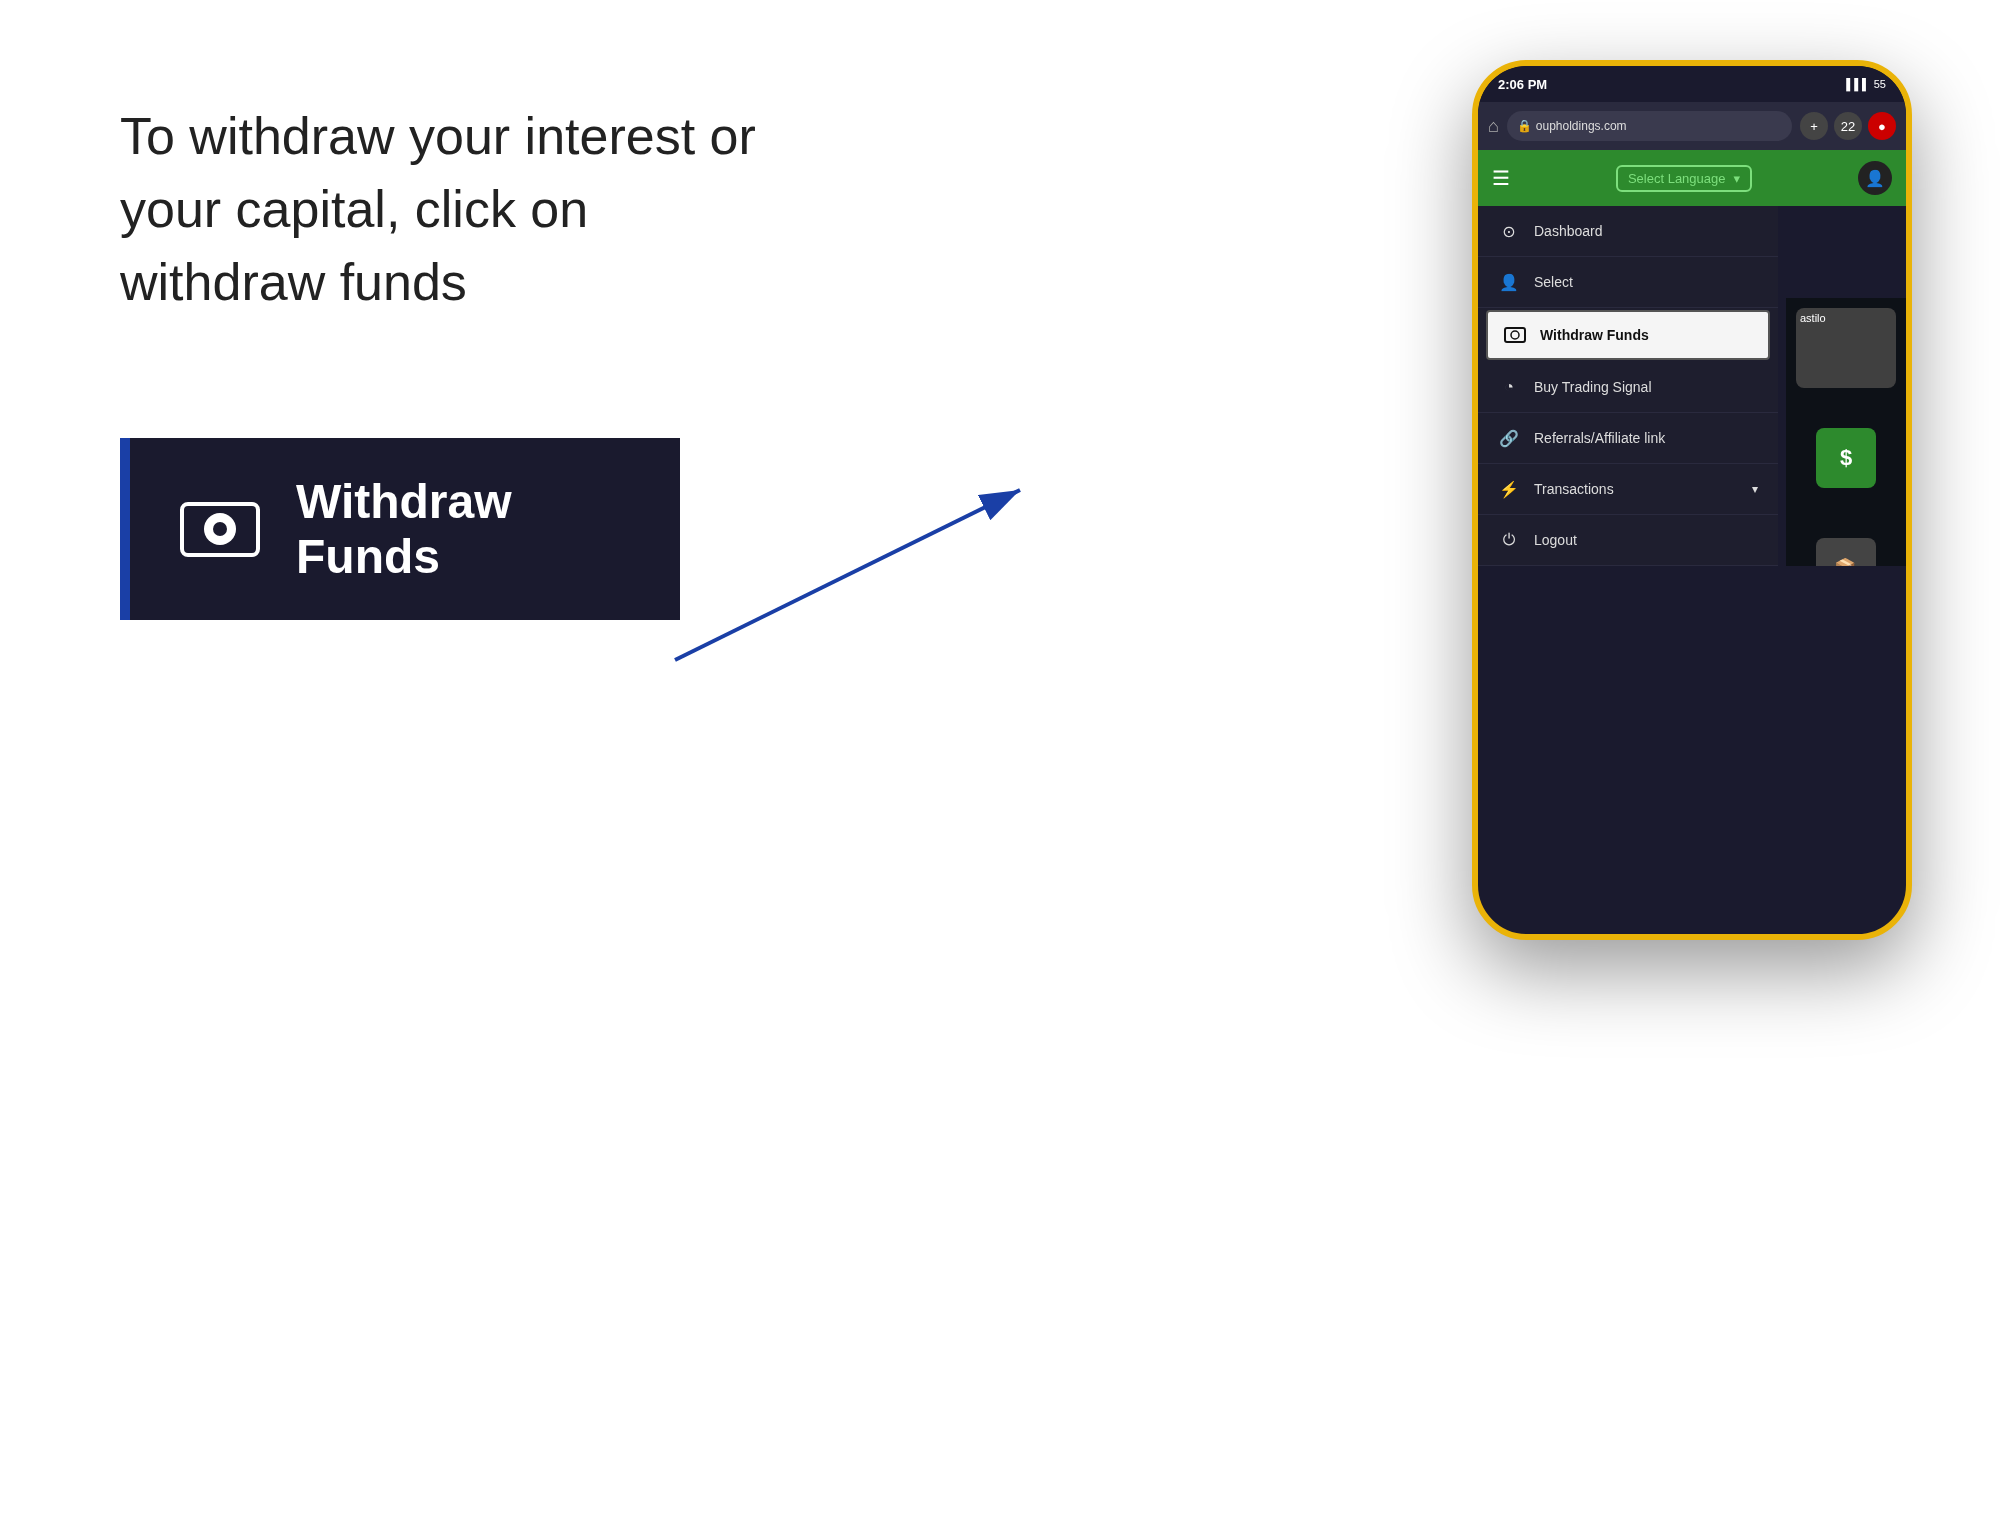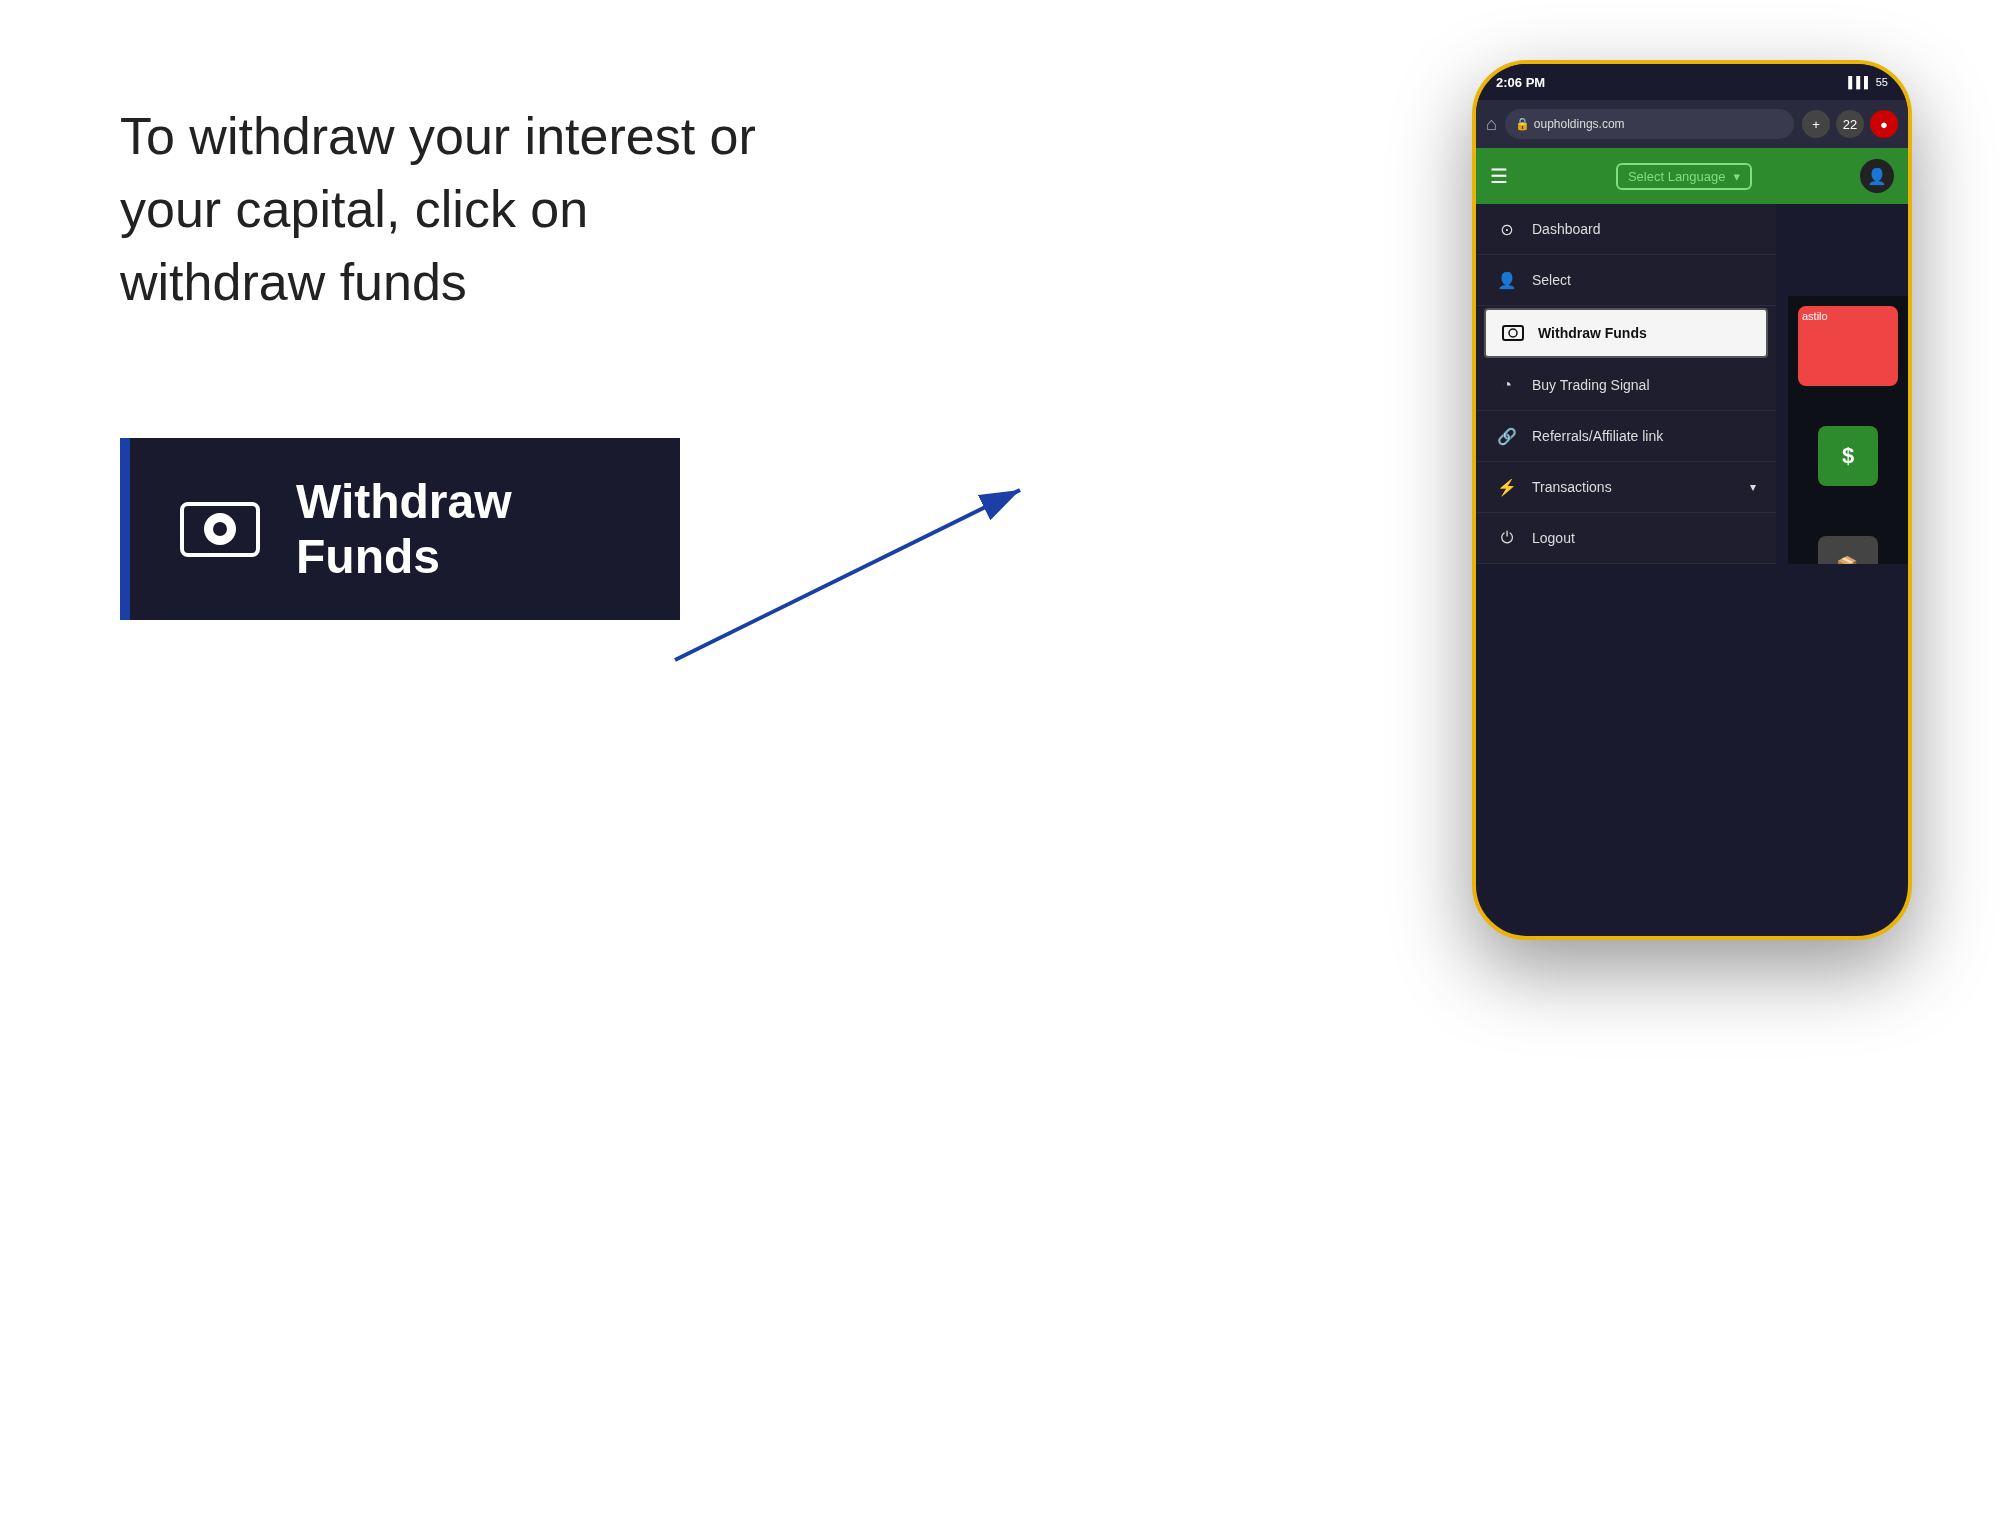--- a/index.html
+++ b/index.html
@@ -98,21 +98,21 @@
       top: 60px;
       width: 440px;
       height: 900px;
     }
 
     .phone-frame {
       width: 440px;
       height: 880px;
       background: #1a1a2e;
       border-radius: 55px;
-      border: 4px solid #eab308;
+      border: 6px solid #eab308;
       position: relative;
       overflow: hidden;
       box-shadow: 0 30px 80px rgba(0,0,0,0.4);
     }
 
     
     .phone-status-bar {
       background: #1a1a2e;
       height: 36px;
       display: flex;
@@ -236,21 +236,21 @@
     .bg-content {
       position: absolute;
       right: 0;
       top: 92px;
       width: 120px;
       height: 788px;
       background: #0d1117;
     }
 
     .bg-card-yellow {
-      background: #ef4444;
+      background: #404040;
       width: 100px;
       height: 80px;
       border-radius: 8px;
       position: absolute;
       right: 10px;
       top: 10px;
     }
 
     .bg-card-green1 {
       background: #2d8a2d;

